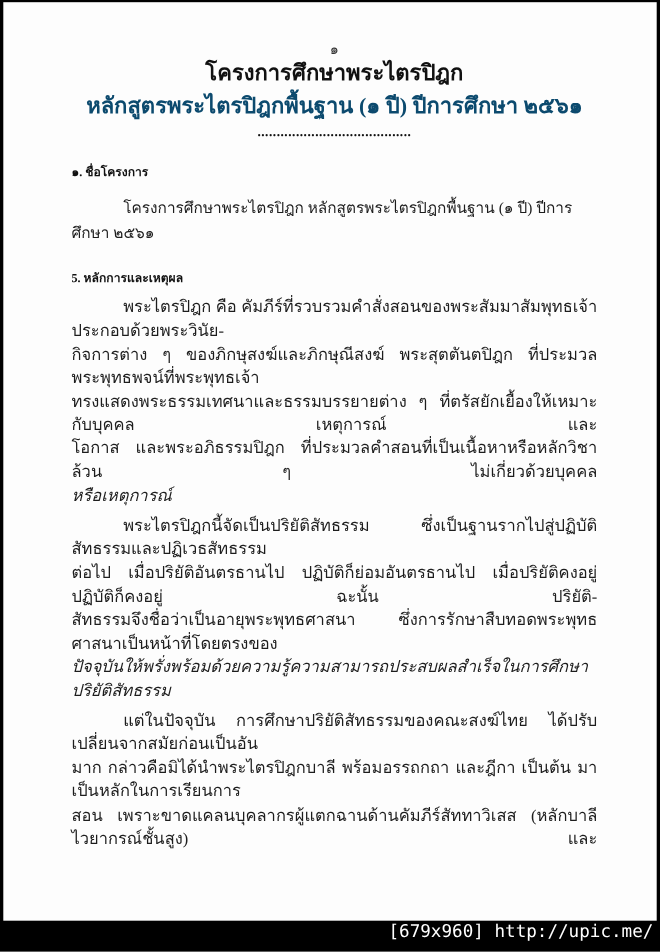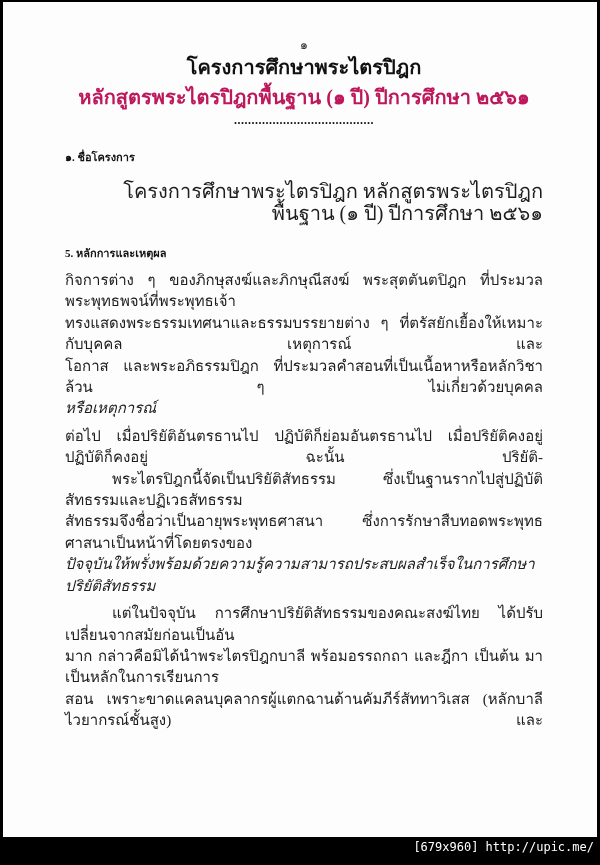--- a/index.html
+++ b/index.html
@@ -16,45 +16,45 @@
   .content { padding:36px 54px 0 62px; }
   .page-number {
     text-align:center; font-size:13px; line-height:14px; color:#333;
   }
   .doc-title {
     text-align:center; font-weight:bold;
     font-size:20px; line-height:30px; color:#111;
   }
   .doc-subtitle {
     text-align:center; font-weight:bold;
-    font-size:20px; line-height:30px; color:#be185d;
+    font-size:20px; line-height:30px; color:#0c4a6e;
   }
   .dots {
     text-align:center; font-weight:bold; font-size:12px; line-height:16px;
     letter-spacing:0.5px; color:#111;
   }
   .sec-heading {
     margin-top:18px; font-weight:bold; font-size:11px; line-height:22px; color:#111;
   }
   .s1-body {
-    margin-top:12px; font-size:20px; line-height:22px; text-indent:47px;text-align:right;
+    margin-top:12px; font-size:14px; line-height:22px; text-indent:47px;
   }
   .para { margin-top:6px; font-size:15px; }
   .para .ln {
     line-height:21.4px;
     text-align:justify;
     text-align-last:justify;
   }
   .para .ln.first { text-indent:47px; }
   .para .ln.last { text-align-last:left;font-style:italic; }
   .watermark-bar {
     position:absolute; left:0; right:0; bottom:0; height:28px;
     background:#000; color:#fff;
     font-family:"DejaVu Sans Mono",monospace;
-    font-size:12px; line-height:20px;
+    font-size:16px; line-height:20px;
     text-align:right; padding-right:6px; box-sizing:border-box;
   }
 </style>
 </head>
 <body>
 
 <div class="page">
   <div class="content">
 
     <div class="page-number">๑</div>
@@ -65,29 +65,30 @@
 
     <div class="dots">........................................</div>
 
     <div class="sec-heading">๑. ชื่อโครงการ</div>
 
     <div class="s1-body">โครงการศึกษาพระไตรปิฎก หลักสูตรพระไตรปิฎกพื้นฐาน (๑ ปี) ปีการศึกษา ๒๕๖๑</div>
 
     <div class="sec-heading">5. หลักการและเหตุผล</div>
 
     <div class="para">
+      <div class="ln first">พระไตรปิฎก คือ คัมภีร์ที่รวบรวมคำสั่งสอนของพระสัมมาสัมพุทธเจ้า ประกอบด้วยพระวินัย-</div>
       <div class="ln">กิจการต่าง ๆ ของภิกษุสงฆ์และภิกษุณีสงฆ์ พระสุตตันตปิฎก ที่ประมวลพระพุทธพจน์ที่พระพุทธเจ้า</div>
       <div class="ln">ทรงแสดงพระธรรมเทศนาและธรรมบรรยายต่าง ๆ ที่ตรัสยักเยื้องให้เหมาะกับบุคคล เหตุการณ์ และ</div>
       <div class="ln">โอกาส และพระอภิธรรมปิฎก ที่ประมวลคำสอนที่เป็นเนื้อหาหรือหลักวิชาล้วน ๆ ไม่เกี่ยวด้วยบุคคล</div>
       <div class="ln last">หรือเหตุการณ์</div>
     </div>
 
     <div class="para">
+      <div class="ln first">พระไตรปิฎกนี้จัดเป็นปริยัติสัทธรรม ซึ่งเป็นฐานรากไปสู่ปฏิบัติสัทธรรมและปฏิเวธสัทธรรม</div>
       <div class="ln">ต่อไป เมื่อปริยัติอันตรธานไป ปฏิบัติก็ย่อมอันตรธานไป เมื่อปริยัติคงอยู่ ปฏิบัติก็คงอยู่ ฉะนั้น ปริยัติ-</div>
-      <div class="ln first">พระไตรปิฎกนี้จัดเป็นปริยัติสัทธรรม ซึ่งเป็นฐานรากไปสู่ปฏิบัติสัทธรรมและปฏิเวธสัทธรรม</div>
       <div class="ln">สัทธรรมจึงชื่อว่าเป็นอายุพระพุทธศาสนา ซึ่งการรักษาสืบทอดพระพุทธศาสนาเป็นหน้าที่โดยตรงของ</div>
       <div class="ln last">ปัจจุบันให้พรั่งพร้อมด้วยความรู้ความสามารถประสบผลสำเร็จในการศึกษาปริยัติสัทธรรม</div>
     </div>
 
     <div class="para">
       <div class="ln first">แต่ในปัจจุบัน การศึกษาปริยัติสัทธรรมของคณะสงฆ์ไทย ได้ปรับเปลี่ยนจากสมัยก่อนเป็นอัน</div>
       <div class="ln">มาก กล่าวคือมิได้นำพระไตรปิฎกบาลี พร้อมอรรถกถา และฎีกา เป็นต้น มาเป็นหลักในการเรียนการ</div>
       <div class="ln">สอน เพราะขาดแคลนบุคลากรผู้แตกฉานด้านคัมภีร์สัททาวิเสส (หลักบาลีไวยากรณ์ชั้นสูง) และ</div>
 
     </div>

